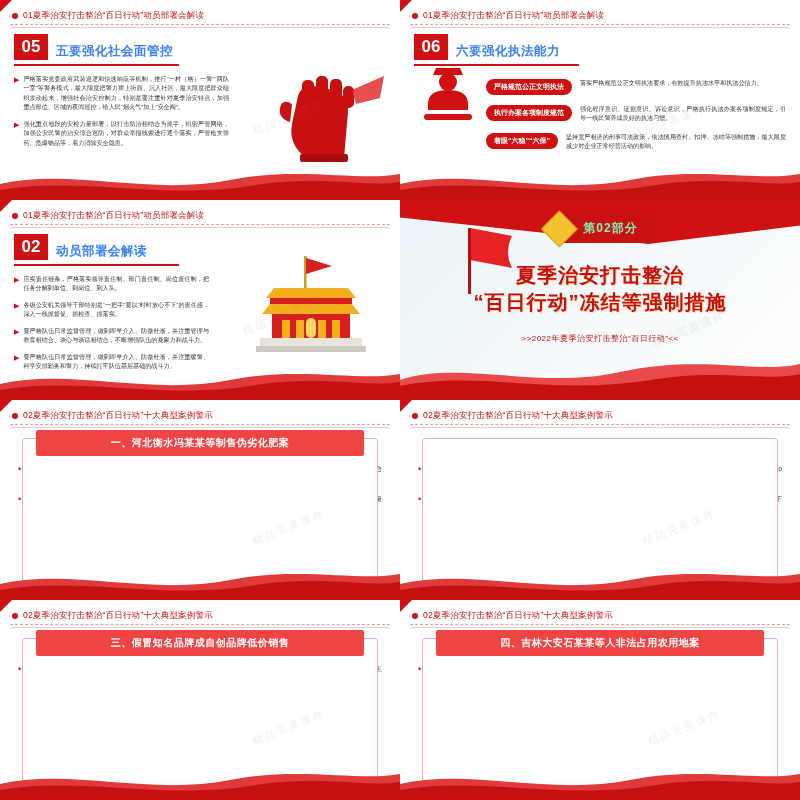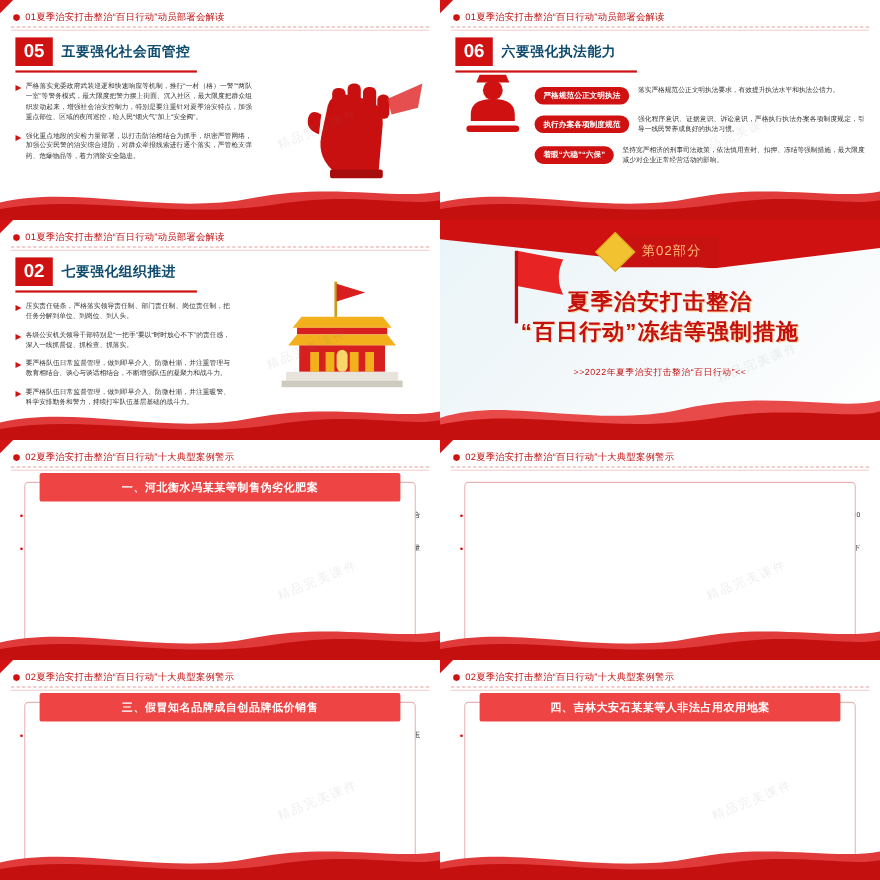--- a/index.html
+++ b/index.html
@@ -52,30 +52,30 @@
   .wave svg { display: block; width: 100%; height: 100%; }
   
   .corner-tl {
     position: absolute; top: 0; left: 0;
     width: 0; height: 0;
     border-top: 12px solid #d21414;
     border-right: 12px solid transparent;
   }
 
   
-  .numtitle { display: flex; align-items: center; margin: 34px 0 0 14px; }
+  .numtitle { display: flex; align-items: flex-end; margin: 34px 0 0 14px; }
   .numbox {
     background: #cf1111; color: #fff;
     font-size: 17px; font-weight: bold;
     width: 34px; height: 26px;
     display: flex; align-items: center; justify-content: center;
     font-family: "Liberation Sans", sans-serif;
   }
   .numtxt {
-    color: #0c4a6e; font-size: 12.5px; font-weight: bold;
+    color: #3b82f6; font-size: 12.5px; font-weight: bold;
     display: flex; align-items: center;
     margin-left: 8px; letter-spacing: .5px;
   }
   .numunder {
     margin: 4px 0 0 14px; width: 165px; height: 2px; background: #cf1111;
   }
 
   
   .bullets { margin: 8px 14px 0 14px; width: 215px; }
   .bullet { display: flex; margin-bottom: 7px; }
@@ -114,21 +114,21 @@
   .div-ribbon {
     position: absolute; top: 14px; left: 50%; transform: translateX(-50%);
     display: flex; align-items: center;
   }
   .div-diamond {
     width: 26px; height: 26px; background: #f2c230; transform: rotate(45deg);
     margin-right: -13px; position: relative; z-index: 2;
     border: 1px solid #d9a81c;
   }
   .div-plate {
-    background: #c81212; color: #fdba74; font-size: 12px; font-weight: normal;
+    background: #c81212; color: #86efac; font-size: 12px; font-weight: bold;
     padding: 6px 16px 6px 24px; letter-spacing: 1px;
     position: relative; z-index: 1;
   }
   .div-title {
     position: absolute; top: 62px; left: 0; right: 0; text-align: center;
     color: #c41010; font-weight: bold; font-size: 20px; line-height: 1.35;
     letter-spacing: 1px;
     text-shadow: 1px 1px 0 #ffd9a0;
   }
   .div-sub {
@@ -275,21 +275,21 @@
     <div class="corner-tl"></div>
     <div class="hdr">
       <span class="hdr-dot"></span>
       <span class="hdr-txt">01夏季治安打击整治“百日行动”动员部署会解读</span>
     </div>
     <div class="hdr-rule"></div>
     <div class="hdr-rule2"></div>
 
     <div class="numtitle">
       <div class="numbox">02</div>
-      <div class="numtxt">七要强化组织推进</div>
+      <div class="numtxt">动员部署会解读</div>
     </div>
     <div class="numunder"></div>
 
     <div class="bullets" style="width:195px;">
       <div class="bullet">
         <span class="mk">▶</span>
         <span class="tx">压实责任链条，严格落实领导责任制、部门责任制、岗位责任制，把任务分解到单位、到岗位、到人头。</span>
       </div>
       <div class="bullet">
         <span class="mk">▶</span>

